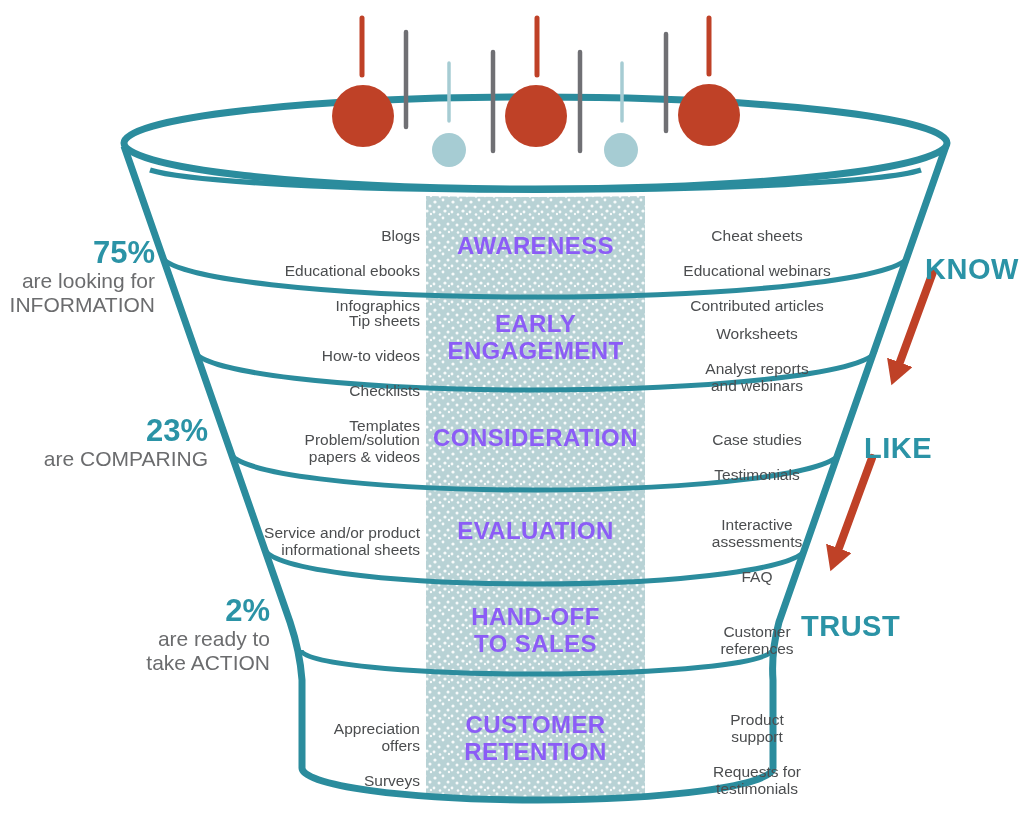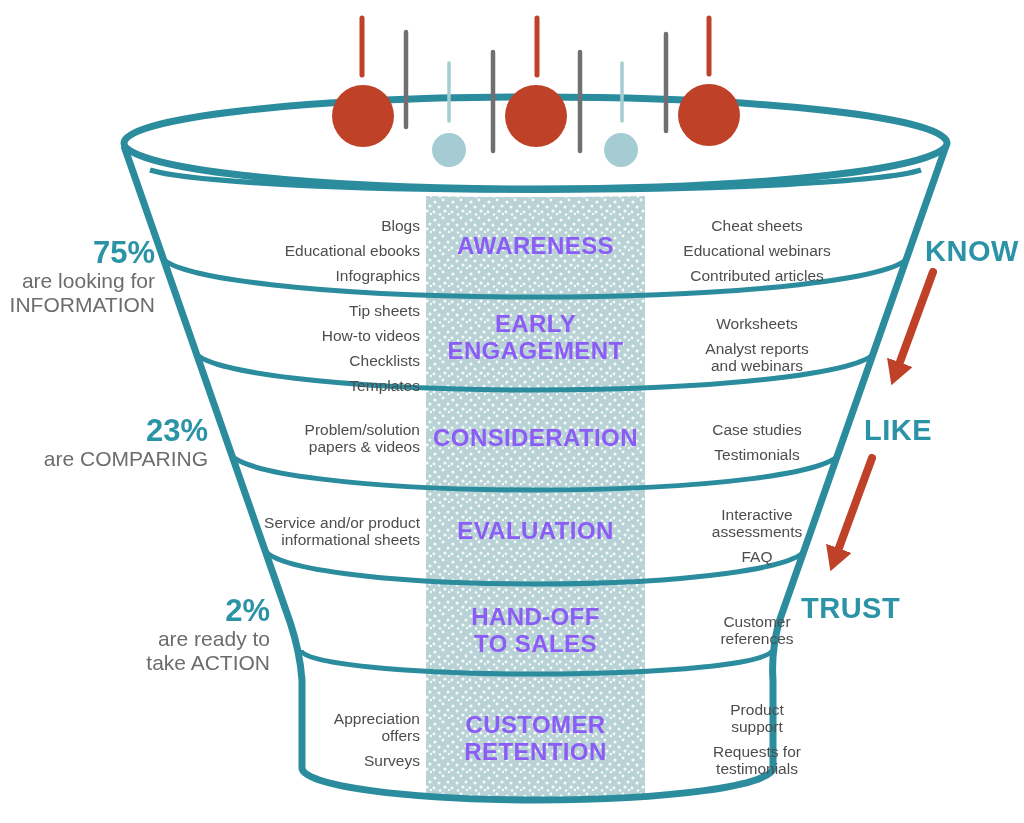--- a/index.html
+++ b/index.html
@@ -7,27 +7,27 @@
     position:relative;width:1024px;height:823px;background:#ffffff;
     font-family:"Liberation Sans","DejaVu Sans",sans-serif;overflow:hidden;
   }
   .layer{position:absolute;left:0;top:0;}
   .stage-label{
     position:absolute;left:380px;width:311px;text-align:center;
     font-weight:bold;font-size:24px;line-height:27px;letter-spacing:.4px;
     color:#8b5cf6;white-space:pre-line;
   }
   .items{position:absolute;font-size:15.5px;line-height:17px;color:#4b4d4f;}
-  .items .item{margin:8px 0;white-space:pre-line;}
+  .items .item{margin:18px 0;white-space:pre-line;}
   .items.col-left{width:240px;left:180px;text-align:right;}
   .items.col-right{width:200px;left:657px;text-align:center;}
   .ann-left{position:absolute;width:260px;text-align:right;}
   .ann-left .pct{font-size:31px;font-weight:bold;color:#2b93a6;line-height:33px;}
   .ann-left .ann-text{font-size:21px;color:#6b6c6e;line-height:23.5px;white-space:pre-line;}
-  .kl-label{position:absolute;font-size:29px;font-weight:bold;color:#2b93a6;letter-spacing:.5px;}
+  .kl-label{position:absolute;font-size:29px;font-weight:bold;color:#2b93a6;letter-spacing:.5px;margin-top:18px;}
 </style>
 </head>
 <body>
 
 <div class="canvas">
 
   <svg class="layer" width="1024" height="823" viewBox="0 0 1024 823">
     <defs>
       <pattern id="dots" width="18" height="18" patternUnits="userSpaceOnUse">
         <rect width="18" height="18" fill="#b8d2d5"></rect>

